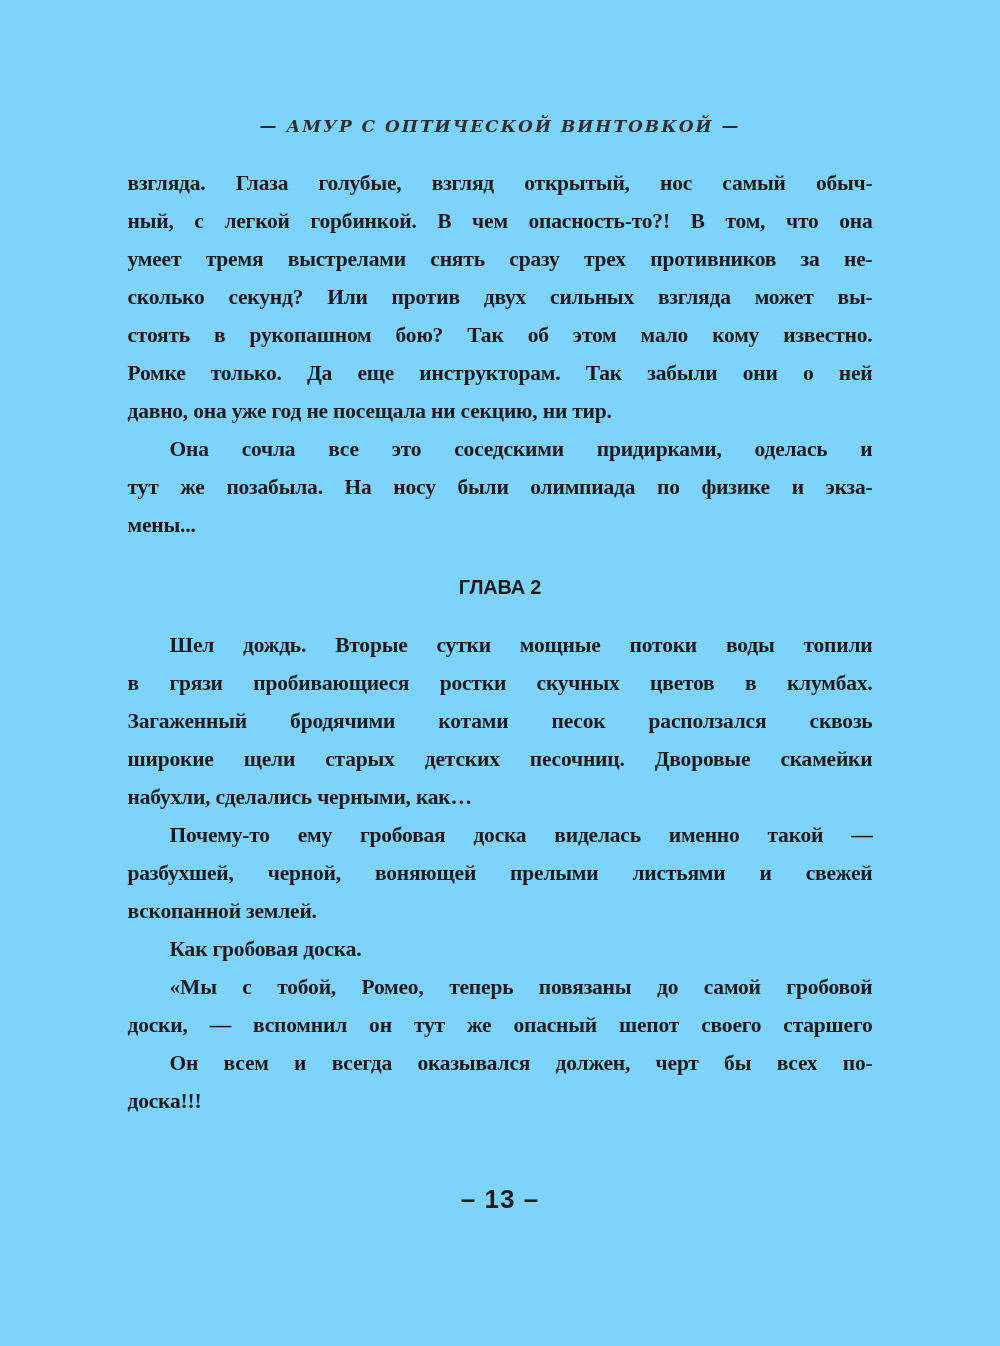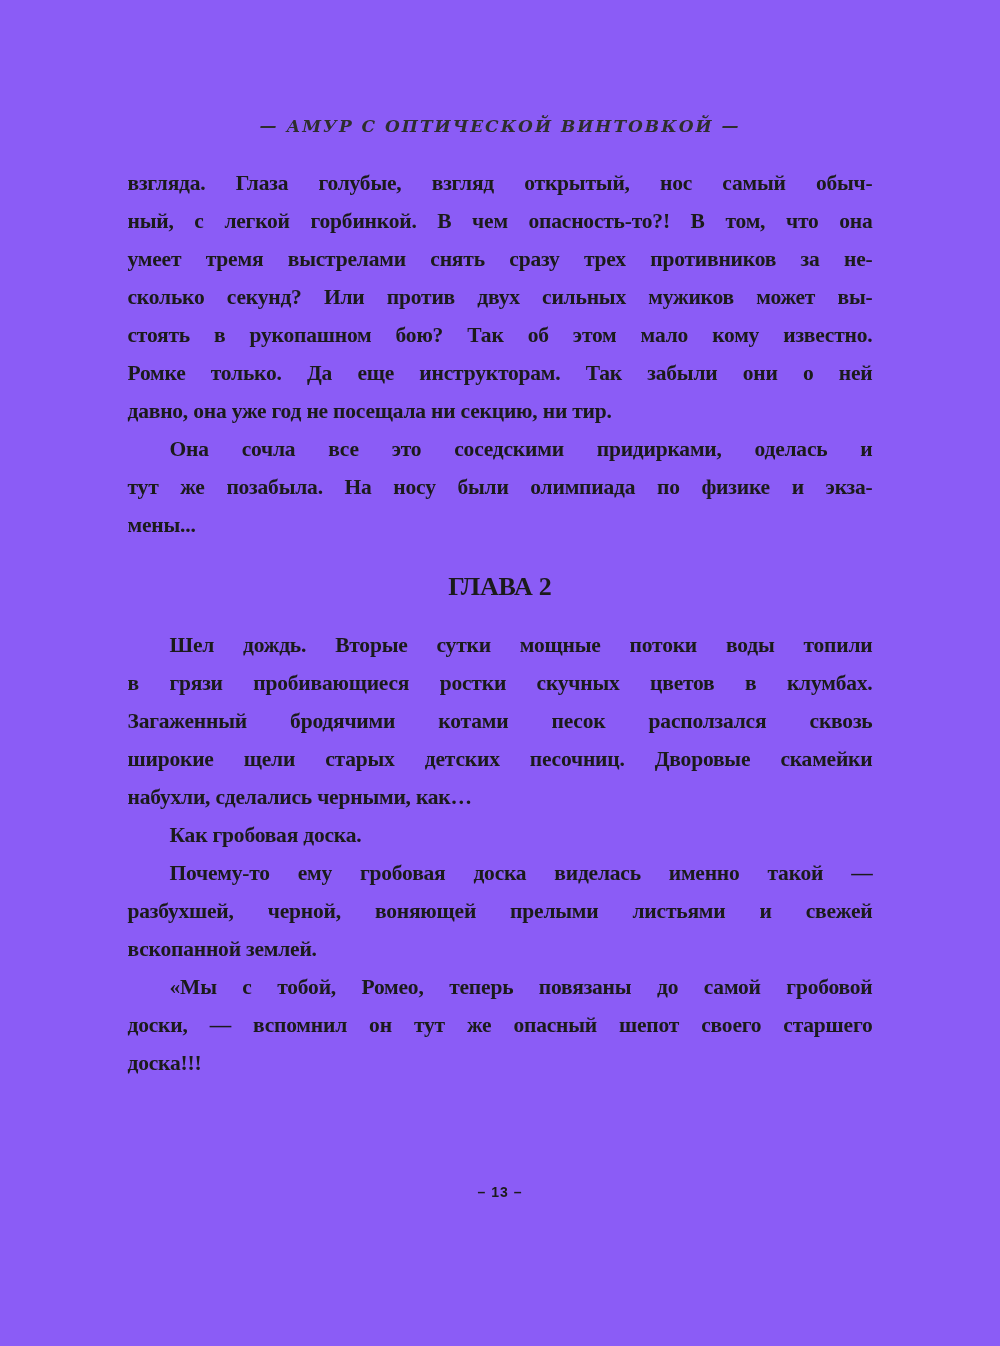--- a/index.html
+++ b/index.html
@@ -4,21 +4,21 @@
 <style>
   html, body {
     margin: 0;
     padding: 0;
     background: #ffffff;
   }
   .page {
     position: relative;
     width: 1000px;
     height: 1346px;
-    background: #8b5cf6;
+    background: #7dd3fc;
     overflow: hidden;
     font-family: "Liberation Sans", sans-serif;
   }
   .running-header {
     padding-top: 116px;
     text-align: center;
     font-family: "DejaVu Serif", serif;
     font-style: italic;
     font-weight: bold;
     font-size: 17px;
@@ -44,79 +44,79 @@
     font-family: Liberation Serif, serif;
   }
   .line.last {
     text-align-last: left;
   }
   .line.indent {
     text-indent: 42px;
   }
   .chapter-heading {
     text-align: center;
-    font-size: 26px;
+    font-size: 20px;
     font-weight: bold;
     color: #1b1b1b;
     margin: 24px 0 20px 0;
     line-height: 38px;
-    font-family: Liberation Serif, serif;
   }
   .page-number {
     position: absolute;
     left: 0;
     right: 0;
     top: 1184px;
     text-align: center;
-    font-size: 14px;
+    font-size: 26px;
     font-weight: bold;
     color: #1b1b1b;
     letter-spacing: 1px;
   }
 </style>
 </head>
 <body>
 
 <div class="page">
   <div class="running-header">— АМУР С ОПТИЧЕСКОЙ ВИНТОВКОЙ —</div>
 
   <div class="body-text" id="content">
       <div class="paragraph">
         <div class="line">взгляда. Глаза голубые, взгляд открытый, нос самый обыч-</div>
         <div class="line">ный, с легкой горбинкой. В чем опасность-то?! В том, что она</div>
         <div class="line">умеет тремя выстрелами снять сразу трех противников за не-</div>
-        <div class="line">сколько секунд? Или против двух сильных мужиков может вы-</div>
+        <div class="line">сколько секунд? Или против двух сильных взгляда может вы-</div>
         <div class="line">стоять в рукопашном бою? Так об этом мало кому известно.</div>
         <div class="line">Ромке только. Да еще инструкторам. Так забыли они о ней</div>
         <div class="line last">давно, она уже год не посещала ни секцию, ни тир.</div>
       </div>
       <div class="paragraph">
         <div class="line indent">Она сочла все это соседскими придирками, оделась и</div>
         <div class="line">тут же позабыла. На носу были олимпиада по физике и экза-</div>
         <div class="line last">мены...</div>
       </div>
       <div class="chapter-heading">ГЛАВА 2</div>
       <div class="paragraph">
         <div class="line indent">Шел дождь. Вторые сутки мощные потоки воды топили</div>
         <div class="line">в грязи пробивающиеся ростки скучных цветов в клумбах.</div>
         <div class="line">Загаженный бродячими котами песок расползался сквозь</div>
         <div class="line">широкие щели старых детских песочниц. Дворовые скамейки</div>
         <div class="line last">набухли, сделались черными, как…</div>
       </div>
       <div class="paragraph">
-        <div class="line indent last">Как гробовая доска.</div>
-      </div>
-      <div class="paragraph">
         <div class="line indent">Почему-то ему гробовая доска виделась именно такой —</div>
         <div class="line">разбухшей, черной, воняющей прелыми листьями и свежей</div>
         <div class="line last">вскопанной землей.</div>
+      </div>
+      <div class="paragraph">
+        <div class="line indent last">Как гробовая доска.</div>
       </div>
       <div class="paragraph">
         <div class="line indent">«Мы с тобой, Ромео, теперь повязаны до самой гробовой</div>
         <div class="line">доски, — вспомнил он тут же опасный шепот своего старшего</div>
       </div>
       <div class="paragraph">
+        <div class="line indent">Он всем и всегда оказывался должен, черт бы всех по-</div>
         <div class="line last">доска!!!</div>
       </div>
     </div>
 
   <div class="page-number">– 13 –</div>
 </div>
 
 </body></html>

